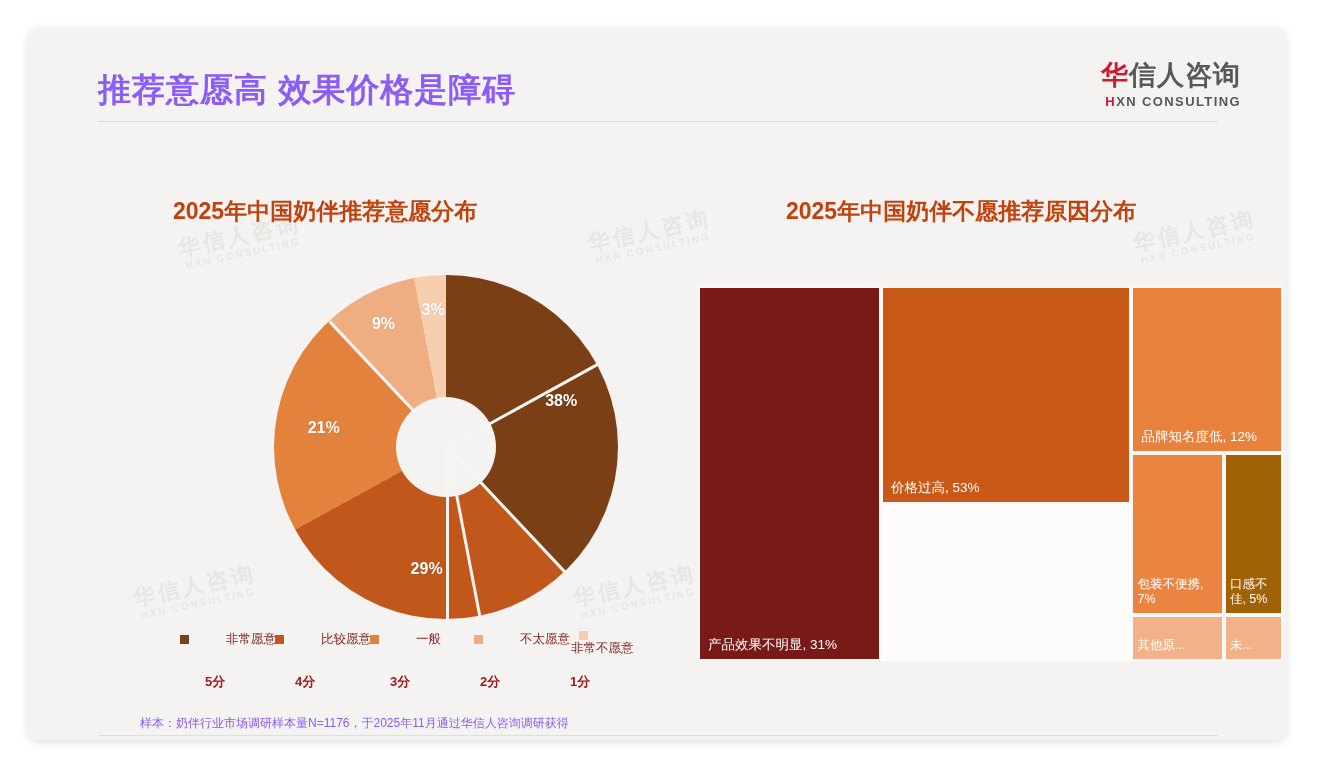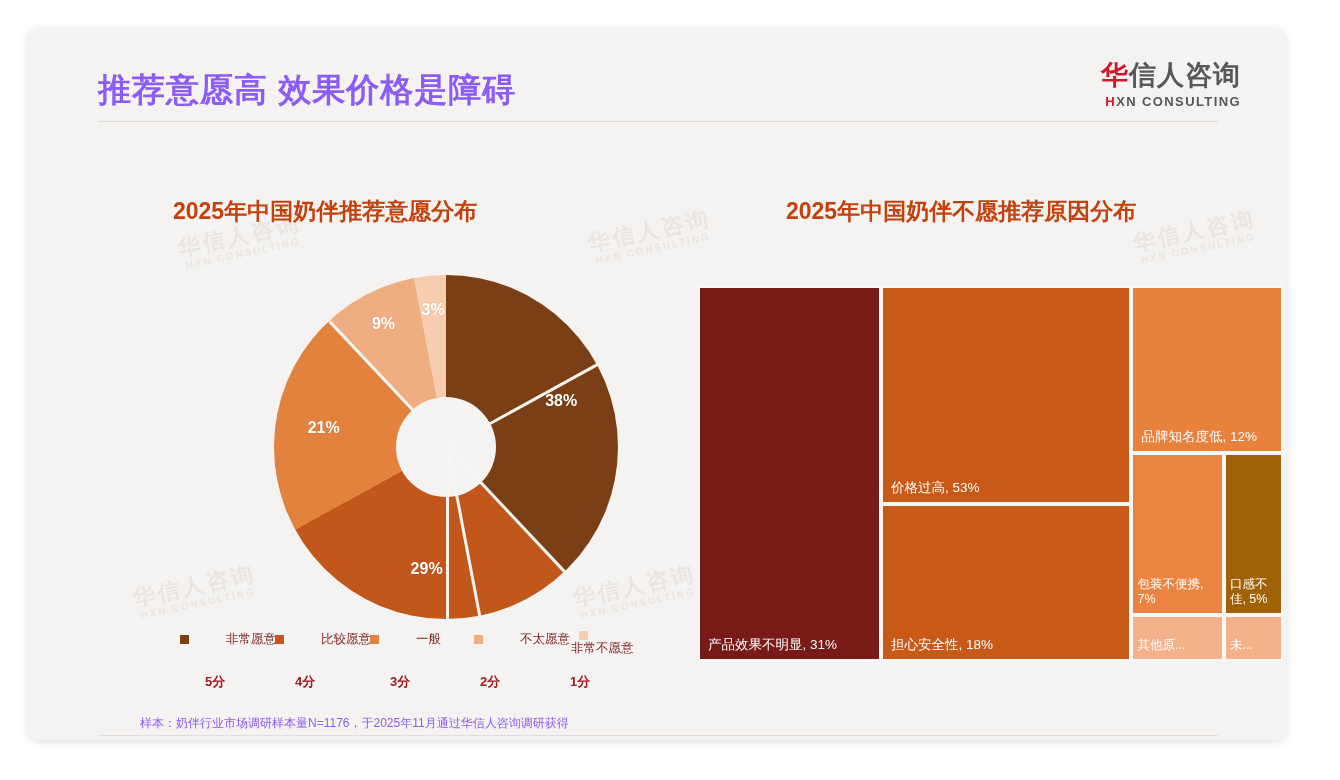--- a/index.html
+++ b/index.html
@@ -174,23 +174,20 @@
     </div>
 
   <div class="chart-title" id="treemap-title">2025年中国奶伴不愿推荐原因分布</div>
   <div id="treemap">
       <div class="tm" style="left: 0px; top: 0px; width: 183.105px; height: 375px; background: rgb(119, 26, 24);">
         <div class="tm-lbl">产品效果不明显, 31%</div>
       </div>
       <div class="tm" style="left: 183.105px; top: 0px; width: 250.38px; height: 218.25px; background: rgb(200, 89, 22);">
         <div class="tm-lbl">价格过高, 53%</div>
       </div>
-      <div class="tm" style="left: 183.105px; top: 218.25px; width: 250.38px; height: 156.75px; background: rgb(200, 89, 22);">
-        <div class="tm-lbl">担心安全性, 18%</div>
-      </div>
       <div class="tm" style="left: 433.485px; top: 0px; width: 151.515px; height: 166.875px; background: rgb(232, 129, 60);">
         <div class="tm-lbl">品牌知名度低, 12%</div>
       </div>
       <div class="tm" style="left: 433.485px; top: 166.875px; width: 92.43px; height: 162px; background: rgb(234, 132, 64);">
         <div class="tm-lbl ctr sm">包装不便携, 7%</div>
       </div>
       <div class="tm" style="left: 525.915px; top: 166.875px; width: 59.085px; height: 162px; background: #a16207;">
         <div class="tm-lbl ctr sm">口感不佳, 5%</div>
       </div>
       <div class="tm" style="left: 433.485px; top: 328.875px; width: 92.43px; height: 46.125px; background: rgb(242, 177, 136);">

